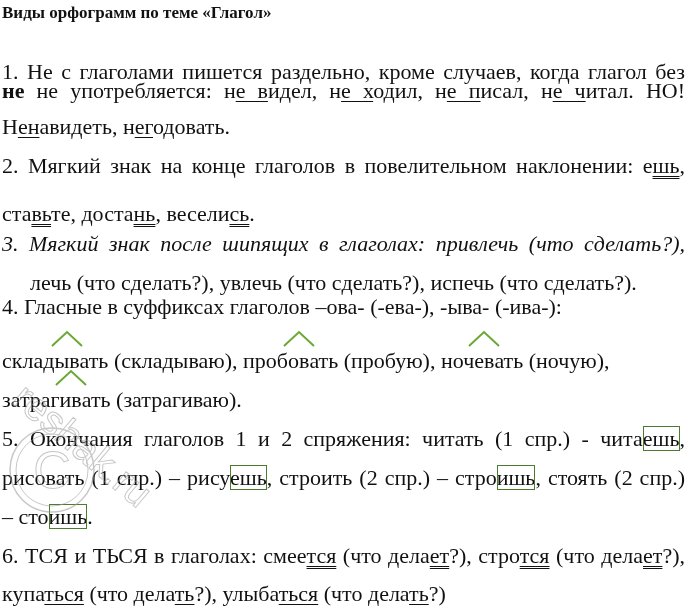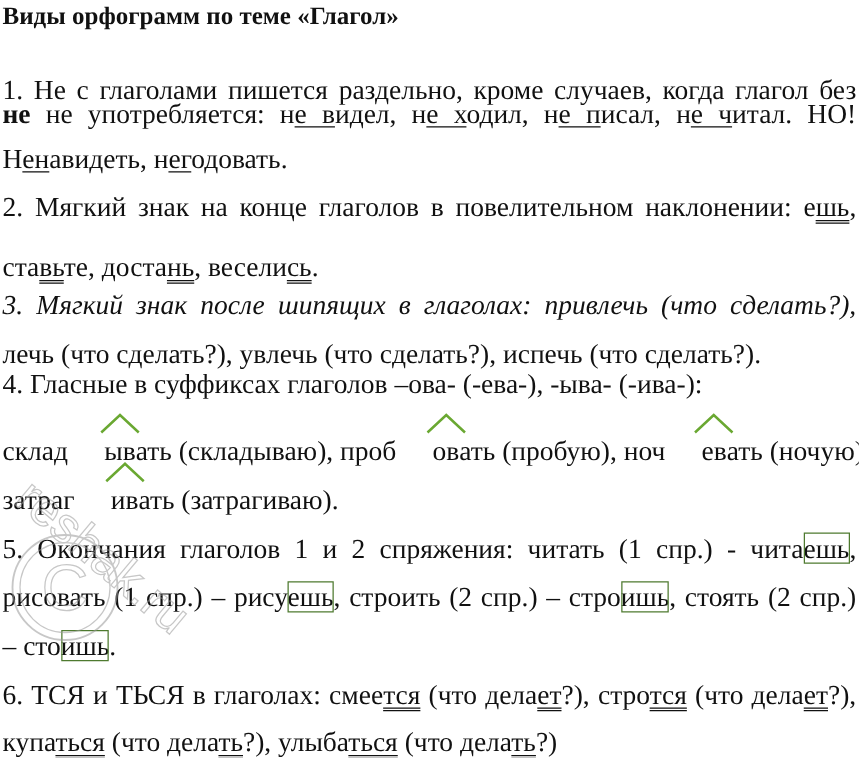--- a/index.html
+++ b/index.html
@@ -4,35 +4,35 @@
 <style>
   html, body { margin: 0; padding: 0; background: #ffffff; }
   body {
     width: 687px; height: 606px; overflow: hidden; position: relative;
     font-family: "Liberation Serif", "DejaVu Serif", serif;
     color: #111111;
   }
   .doc { position: absolute; left: 2px; top: 0; width: 684px; }
   .title {
     position: absolute; left: 0; top: 0; font-weight: bold;
-    font-size: 20px; line-height: 26px; white-space: nowrap;
+    font-size: 17px; line-height: 26px; white-space: nowrap;
   }
   .line {
     position: absolute; left: 0; font-size: 22px; line-height: 26px;
     white-space: nowrap;
   }
   .justify { width: 683px; text-align: justify; text-align-last: justify; }
   .u1 { text-decoration: underline; text-decoration-thickness: 1px; text-underline-offset: 3px; text-align: right; }
   .u2 { text-decoration: underline double; text-decoration-thickness: 1px; text-underline-offset: 3px; }
   .bold { font-weight: bold; }
   .box {
     outline: 1.6px solid #4e7a2f; outline-offset: -1px;
     padding: 0 0 0 0;
   }
-  .caret-wrap { position: relative; display: inline-block; margin-left: 29px; }
+  .caret-wrap { position: relative; display: inline-block; }
   .caret {
     position: absolute; left: 50%; top: -18px; width: 0; height: 0;
     transform: translateX(-50%);
   }
   .caret svg { display: block; transform: translateX(-50%); }
   .watermark {
     position: absolute; left: 0; top: 380px; width: 200px; height: 200px;
     pointer-events: none; opacity: 0.55;
   }
 </style>
@@ -52,21 +52,21 @@
   </div>
 
   <div class="line justify" style="top:153px;">
     <span>2. Мягкий знак на конце глаголов в повелительном наклонении: е</span><span class="u2">шь</span><span>,</span>
   </div>
   <div class="line" style="top:201px;">
     <span>ста</span><span class="u2">вь</span><span>те, доста</span><span class="u2">нь</span><span>, весели</span><span class="u2">сь</span><span>.</span>
   </div>
 
   <div class="line justify" style="top:231px;font-style:italic;">3. Мягкий знак после шипящих в глаголах: привлечь (что сделать?),</div>
-  <div class="line" style="top:270px;">лечь (что сделать?), увлечь (что сделать?), испечь (что сделать?).</div>
+  <div class="line" style="top:270px;margin-left:28px;">лечь (что сделать?), увлечь (что сделать?), испечь (что сделать?).</div>
 
   <div class="line" style="top:294px;">4. Гласные в суффиксах глаголов –ова- (-ева-), -ыва- (-ива-):</div>
   <div class="line" style="top:348px;">
     <span>склад</span><span class="caret-wrap"><span class="caret">
           <svg width="34" height="18" viewBox="0 0 34 18">
             <polyline points="2,16 17,2 32,16" fill="none" stroke="#6aa832" stroke-width="2"></polyline>
           </svg>
         </span><span>ыв</span></span><span>ать (складываю), проб</span><span class="caret-wrap"><span class="caret">
           <svg width="34" height="18" viewBox="0 0 34 18">
             <polyline points="2,16 17,2 32,16" fill="none" stroke="#6aa832" stroke-width="2"></polyline>

